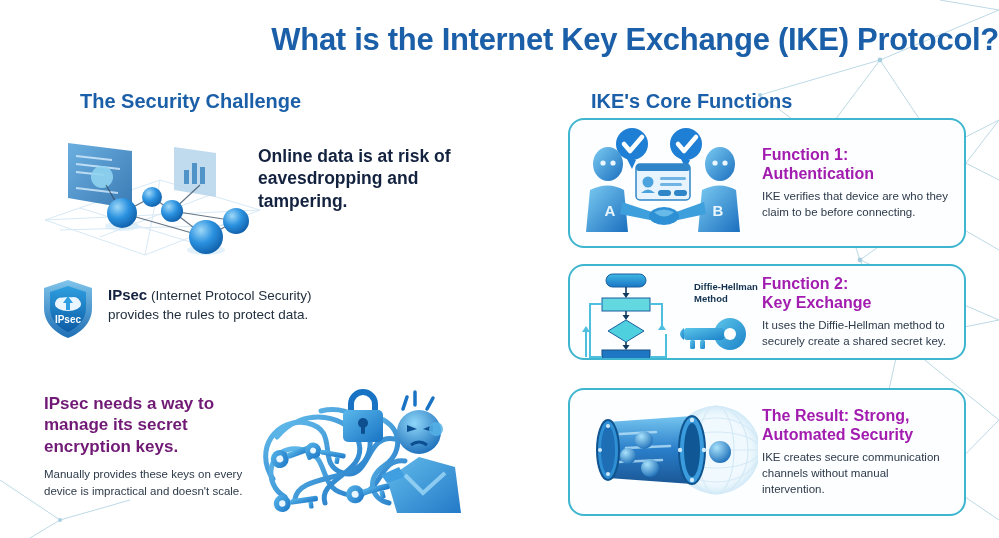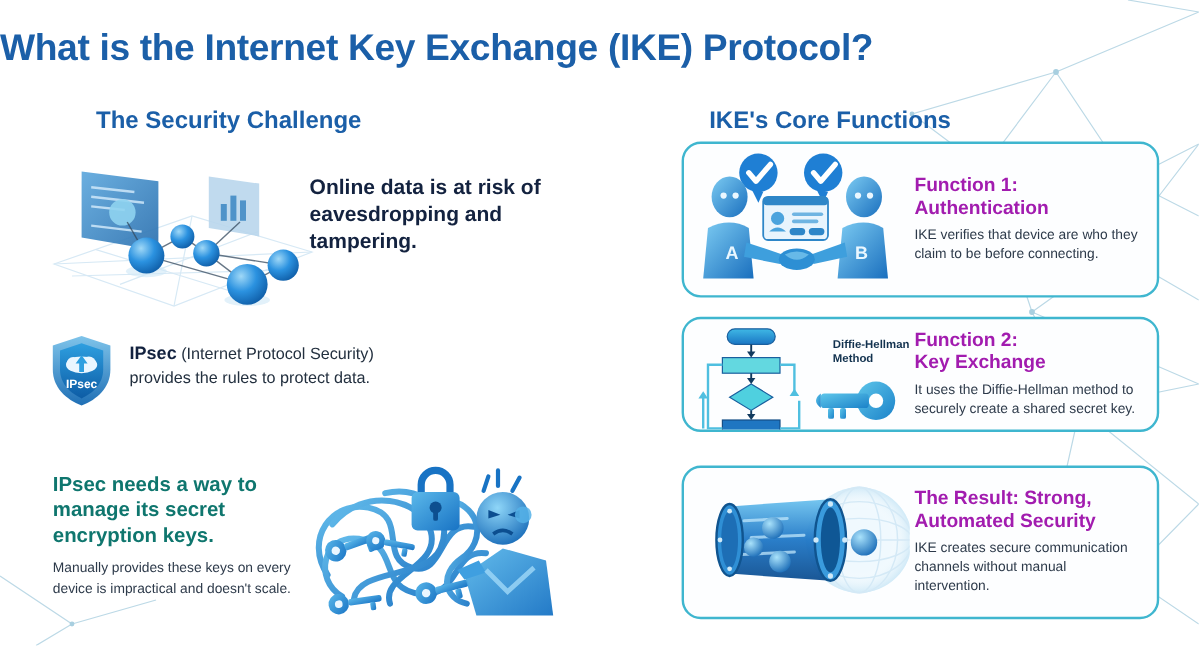--- a/index.html
+++ b/index.html
@@ -7,21 +7,21 @@
     width: 999px; height: 538px;
     font-family: "Liberation Sans", sans-serif;
     background: #ffffff;
     position: relative;
     overflow: hidden;
   }
   .bg-mesh { position: absolute; inset: 0; z-index: 0; pointer-events: none; }
 
   .title {
     position: absolute; top: 22px; left: 0; width: 999px;
-    text-align: left;
+    text-align: right;
     font-size: 31px; font-weight: bold; letter-spacing: -0.3px;
     color: #1b5fa8;
     z-index: 3;
   }
   .sec-head {
     position: absolute; top: 90px;
     font-size: 20px; font-weight: bold;
     color: #1b5fa8;
     z-index: 3;
   }
@@ -40,21 +40,21 @@
   .ipsec-row { position: absolute; left: 40px; top: 163px; width: 280px; display: flex; gap: 12px; }
   .shield-wrap { flex: 0 0 56px; }
   .ipsec-text {
     font-size: 13.5px; line-height: 1.38; color: #23303f; padding-top: 7px;
   }
   .ipsec-text b { font-size: 15px; color: #13223f; }
 
   .txt-keys {
     position: absolute; left: 44px; top: 278px; width: 205px;
   }
-  .txt-keys .hd { font-size: 17px; font-weight: bold; line-height: 1.26; color: #0f766e; }
+  .txt-keys .hd { font-size: 17px; font-weight: bold; line-height: 1.26; color: #701a75; }
   .txt-keys .sub { margin-top: 9px; font-size: 11.5px; line-height: 1.42; color: #2d3a4a; }
   .illus-keys { position: absolute; left: 255px; top: 272px; width: 245px; height: 135px; }
 
   
   .right-col { position: absolute; left: 560px; top: 112px; width: 430px; z-index: 2; }
   .card {
     position: absolute; left: 8px; width: 398px;
     border: 2px solid #3fb6cf; border-radius: 16px;
     background: #fdfeff;
     display: flex; align-items: center;

